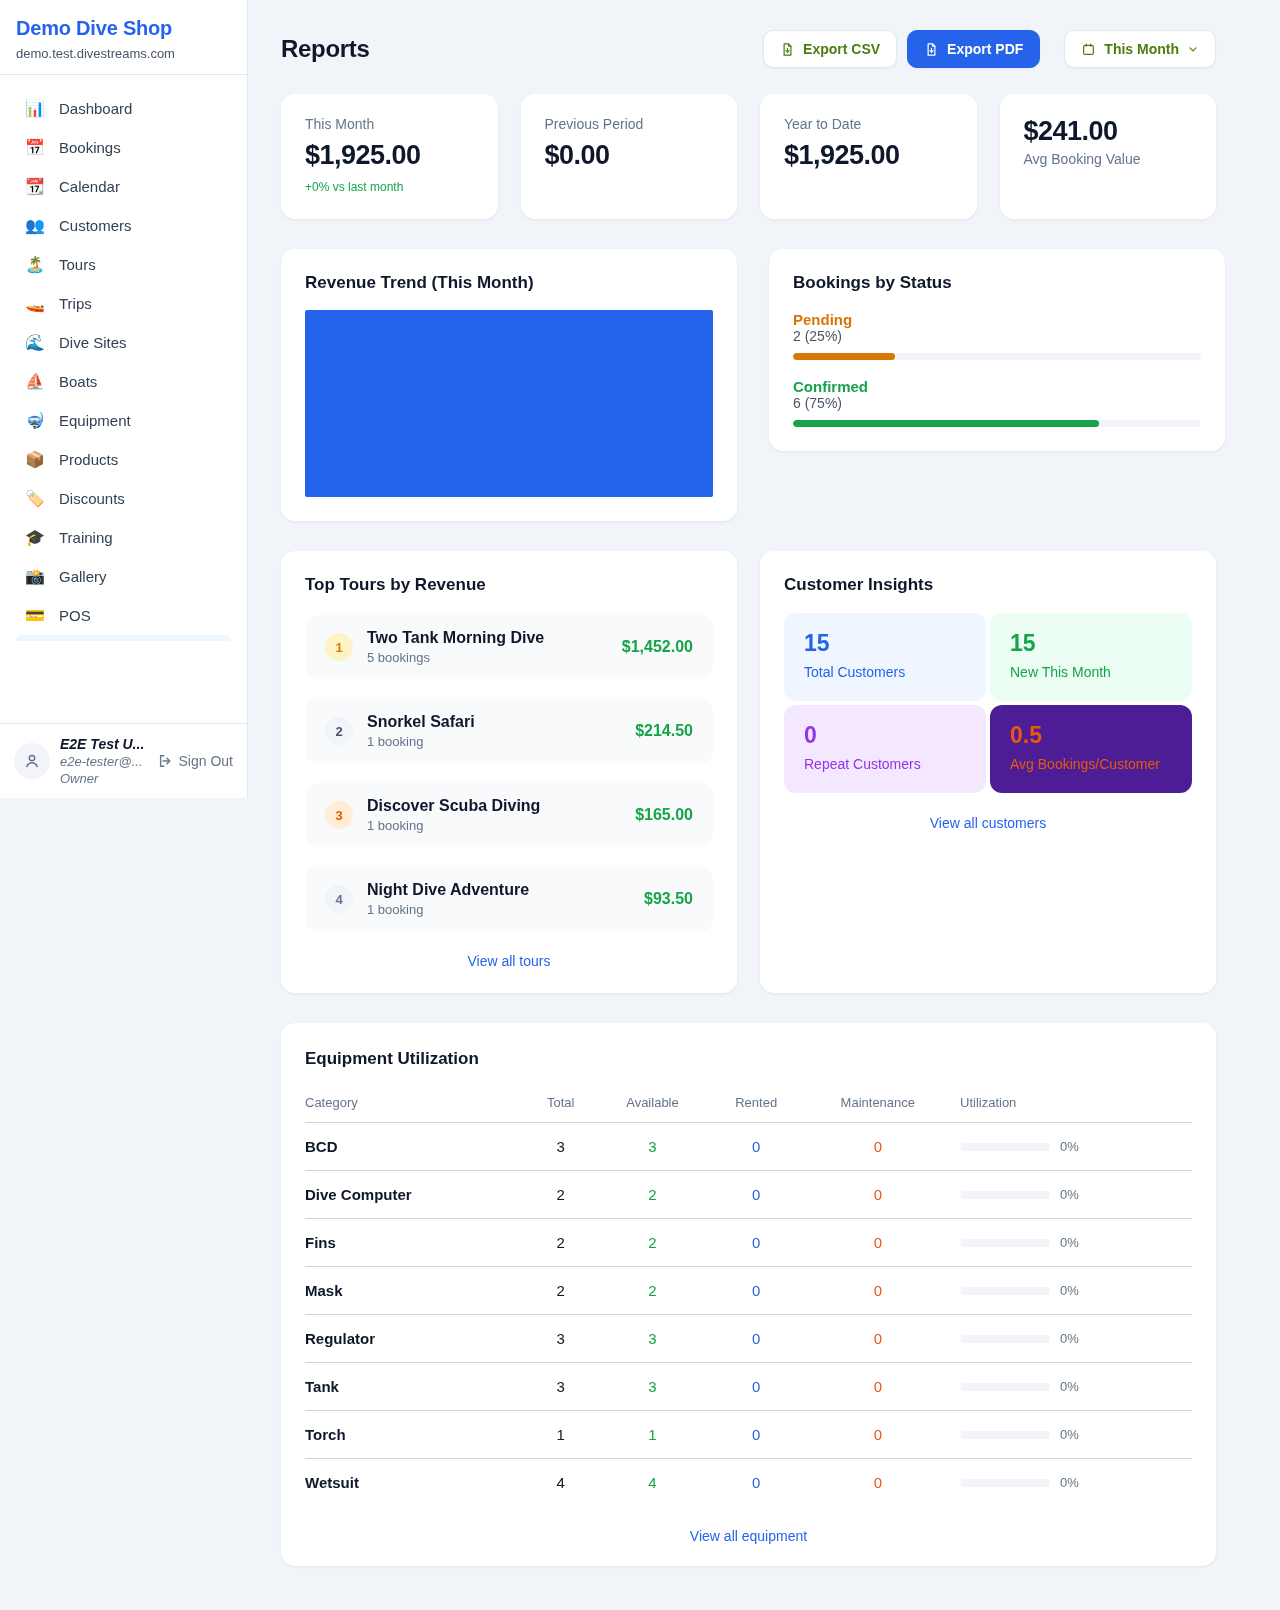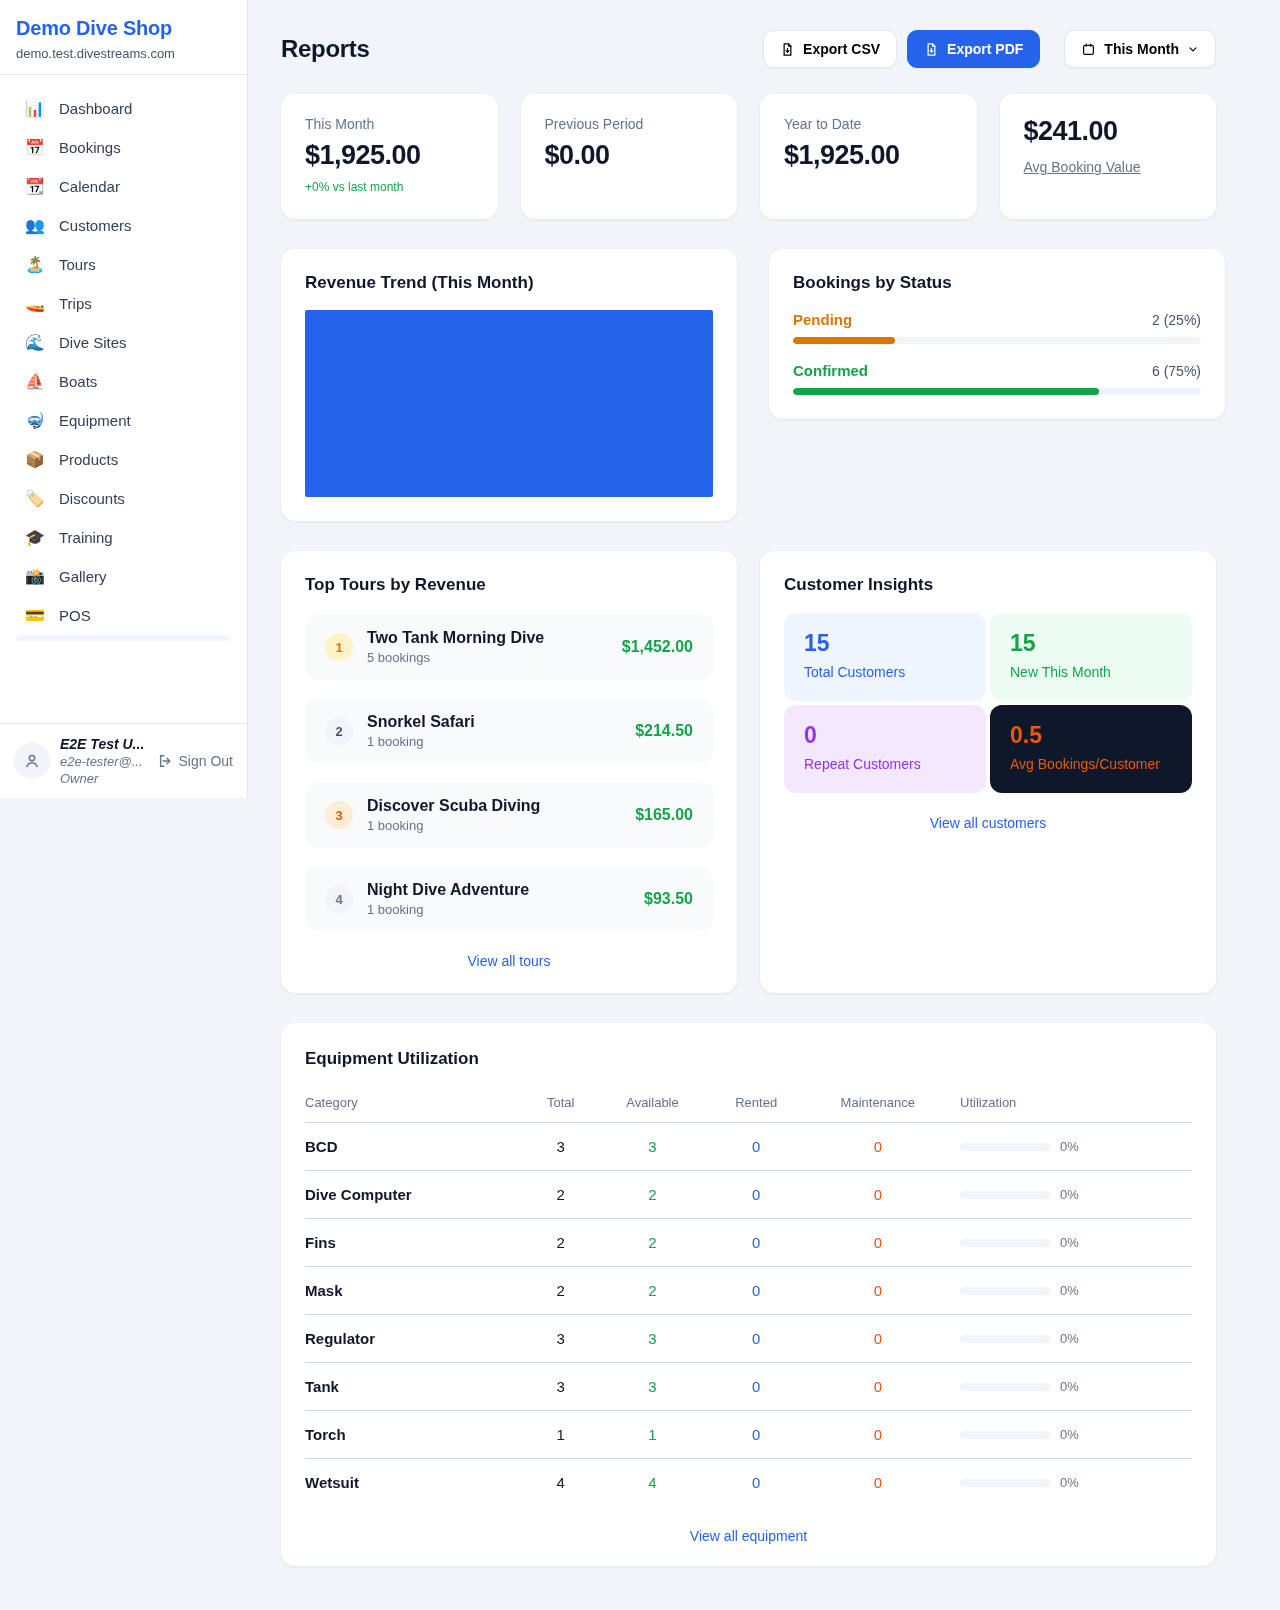--- a/index.html
+++ b/index.html
@@ -53,44 +53,44 @@
   }
   
   .main { position: absolute; left: 248px; top: 0; width: 1032px; padding: 30px 64px 0 33px; }
   .page-header { display: flex; align-items: center; justify-content: space-between; margin-bottom: 26px; }
   .page-title { font-size: 24px; font-weight: bold; letter-spacing: -0.3px; }
   .header-actions { display: flex; align-items: center; gap: 10px; }
   .btn {
     display: inline-flex; align-items: center; gap: 8px;
     height: 38px; padding: 0 16px; border-radius: 10px;
     font-size: 14px; font-weight: bold; cursor: pointer;
-    background: #fff; border: 1px solid #e2e8f0; color: #000000;
+    background: #fff; border: 1px solid #e2e8f0; color: #4d7c0f;
     box-shadow: 0 1px 2px rgba(15,23,42,0.04);
   }
   .btn-primary { background: #2563eb; border-color: #2563eb; color: #fff; }
   .btn-period { margin-left: 14px; }
   .card {
     background: #fff; border-radius: 14px;
     box-shadow: 0 1px 3px rgba(15,23,42,0.07);
   }
   
   .stats-row { display: grid; grid-template-columns: repeat(4, 1fr); gap: 23px; margin-bottom: 30px; }
   .stat-card { padding: 22px 24px; min-height: 125px; }
   .stat-label { font-size: 14px; color: #64748b; }
   .stat-value { font-size: 27px; font-weight: bold; letter-spacing: -0.5px; margin-top: 8px; color: #0f172a; }
   .stat-delta { font-size: 12px; color: #16a34a; margin-top: 9px; }
   .stat-card.value-first .stat-value { margin-top: 0; }
-  .stat-card.value-first .stat-label { margin-top: 12px; text-decoration: underline; }
+  .stat-card.value-first .stat-label { margin-top: 4px; }
   
   .charts-row { display: grid; grid-template-columns: 456px 456px; gap: 32px; align-items: start; margin-bottom: 30px; }
   .panel { padding: 24px; }
   .panel-title { font-size: 17px; font-weight: bold; color: #0f172a; }
   .chart-area { margin-top: 17px; height: 187px; border-radius: 2px; }
   .status-row { margin-top: 18px; }
-  .status-line { display: flex; justify-content: space-between; align-items: baseline; font-size: 15px; }
+  .status-line { display: flex; justify-content: space-between; align-items: baseline; font-size: 15px; flex-direction: column; }
   .status-label { font-weight: bold; }
   .status-value { color: #475569; font-size: 14px; }
   .bar-track { margin-top: 9px; height: 7px; border-radius: 99px; background: #f1f5f9; overflow: hidden; }
   .bar-fill { height: 100%; border-radius: 99px; }
   
   .panels-row { display: grid; grid-template-columns: 456px 456px; gap: 23px; margin-bottom: 30px; }
   .panels-row .panel { min-height: 420px; }
   .tour-row {
     display: flex; align-items: center; gap: 14px;
     background: #f8fafc; border-radius: 12px;
@@ -359,21 +359,21 @@
           <div class="insight-label" style="color: rgb(37, 99, 235);">Total Customers</div>
         </div>
         <div class="insight-tile" style="background: rgb(236, 253, 243);">
           <div class="insight-value" style="color: rgb(22, 163, 74);">15</div>
           <div class="insight-label" style="color: rgb(22, 163, 74);">New This Month</div>
         </div>
         <div class="insight-tile" style="background: rgb(243, 232, 255);">
           <div class="insight-value" style="color: rgb(147, 51, 234);">0</div>
           <div class="insight-label" style="color: rgb(147, 51, 234);">Repeat Customers</div>
         </div>
-        <div class="insight-tile" style="background: #0f172a; text-decoration: underline;">
+        <div class="insight-tile" style="background: #4c1d95;">
           <div class="insight-value" style="color: rgb(234, 88, 12);">0.5</div>
           <div class="insight-label" style="color: rgb(234, 88, 12);">Avg Bookings/Customer</div>
         </div>
       </div>
       <a class="view-all">View all customers</a>
     </div>
   </div>
 
   <div class="card equip-card">
     <div class="panel-title">Equipment Utilization</div>

